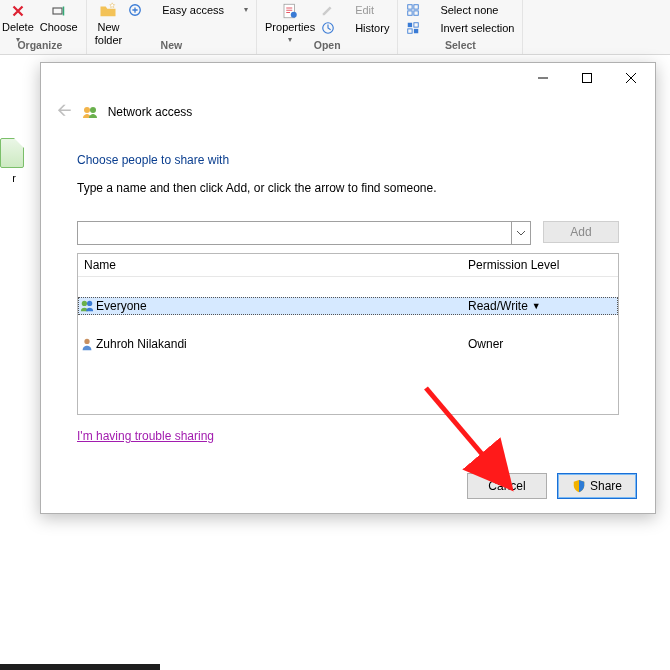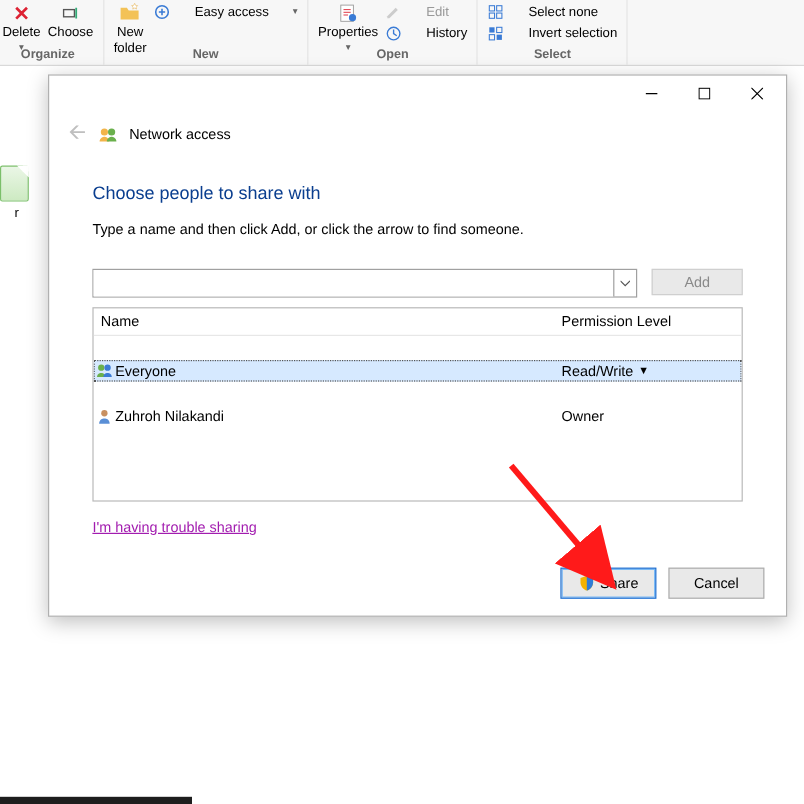--- a/index.html
+++ b/index.html
@@ -20,21 +20,21 @@
   .tree-label{font-size:11px;text-align:center;}
   
   .dialog{position:absolute;left:40px;top:62px;width:614px;height:450px;background:#fff;border:1px solid #b0b0b0;box-shadow:0 4px 16px rgba(0,0,0,0.25);display:flex;flex-direction:column;}
   .titlebar{height:30px;display:flex;align-items:center;justify-content:flex-end;padding:0 2px;}
   .winbtn{width:44px;height:28px;display:flex;align-items:center;justify-content:center;cursor:default;}
   .dialog-body{padding:4px 36px 16px 36px;flex:1;display:flex;flex-direction:column;}
   .nav-row{display:flex;align-items:center;gap:10px;margin-bottom:26px;margin-left:-20px;}
   .back-arrow{color:#bfbfbf;font-size:18px;}
   .net-ic{width:16px;height:16px;}
   .nav-title{font-size:12px;}
-  .heading{color:#0a3e8f;font-size:15px;margin-bottom:14px;}
+  .heading{color:#0a3e8f;font-size:12px;margin-bottom:14px;}
   .instr{font-size:12px;margin-bottom:26px;}
   .add-row{display:flex;gap:12px;margin-bottom:8px;}
   .combo{flex:1;height:22px;border:1px solid #a0a0a0;display:flex;}
   .combo input{flex:1;border:none;outline:none;padding:0 4px;font:inherit;}
   .combo .dd{width:18px;border-left:1px solid #a0a0a0;display:flex;align-items:center;justify-content:center;color:#555;}
   .add-btn{width:76px;height:22px;background:#e9e9e9;border:1px solid #cfcfcf;color:#8a8a8a;font:inherit;}
   .list-box{border:1px solid #b9b9b9;height:160px;overflow:hidden;}
   .list-header{display:flex;font-size:12px;border-bottom:1px solid #e7e7e7;height:22px;align-items:center;}
   .col-name{flex:1;padding-left:6px;}
   .col-perm{width:150px;}
@@ -241,29 +241,29 @@
             <span class="row-name">Zuhroh Nilakandi</span>
             <span class="row-perm">Owner</span>
           </div>
         </div>
     </div>
 
     <div class="trouble"><a href="#">I'm having trouble sharing</a></div>
   </div>
 
   <div class="dlg-buttons">
+    <div class="btn">
+      <span>Cancel</span>
+    </div>
     <div class="btn primary">
       <svg class="shield" viewBox="0 0 16 16">
           <path d="M8 1l6 2v4c0 4-3 7-6 8-3-1-6-4-6-8V3z" fill="#f2b200"></path>
           <path d="M8 1l6 2v4c0 4-3 7-6 8V1z" fill="#2e7cd6"></path>
         </svg>
       <span>Share</span>
-    </div>
-    <div class="btn">
-      <span>Cancel</span>
     </div>
   </div>
 </div>
 
 <svg class="arrow" style="left:416px;top:378px" width="110" height="120">
   <defs>
       <marker id="ah" markerWidth="10" markerHeight="10" refX="7" refY="5" orient="auto">
         <path d="M0 0L10 5L0 10z" fill="#ff1a1a"></path>
       </marker>
     </defs>

